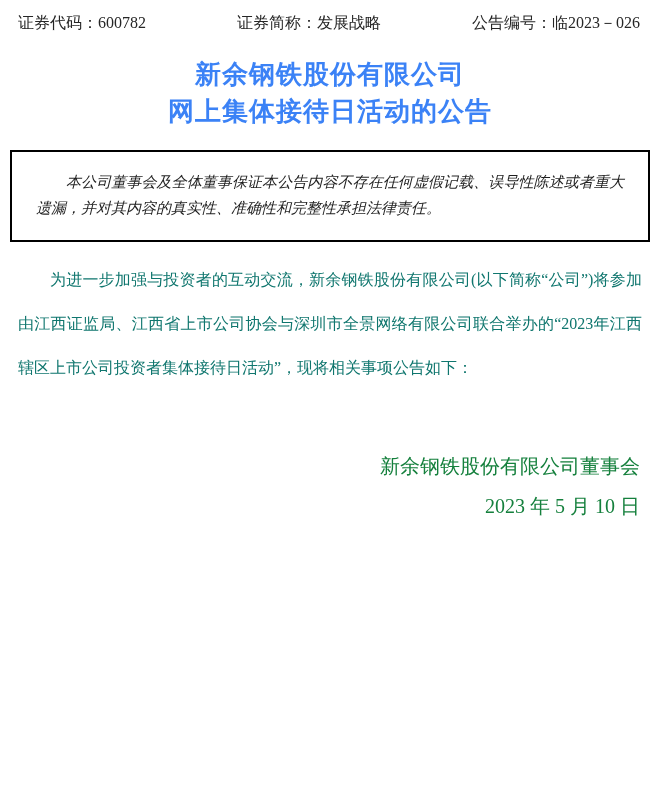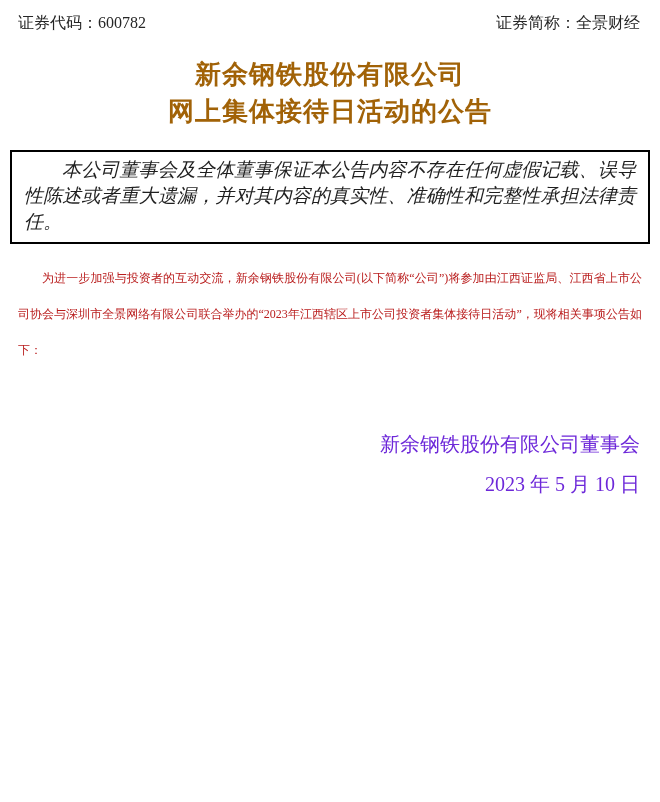--- a/index.html
+++ b/index.html
@@ -19,67 +19,68 @@
     justify-content: space-between;
     align-items: baseline;
     padding: 12px 20px 0 18px;
     font-size: 16px;
     line-height: 22px;
     white-space: nowrap;
   }
   .title {
     margin: 22px 0 0 0;
     text-align: center;
-    color: #a16207;
+    color: #3b82f6;
     font-family: "Liberation Sans", "DejaVu Sans", sans-serif;
     font-weight: bold;
     font-size: 26px;
     line-height: 37px;
     letter-spacing: 1px;
   }
   .title .t-line { display: block; }
   .disclaimer-box {
     margin: 20px 10px 0 10px;
     border: 2px solid #000000;
     padding: 5px 12px 7px 12px;
   }
   .disclaimer {
-    margin: 0;
+    margin: 12px;
     font-style: italic;
-    font-size: 19px;
+    font-size: 15px;
     line-height: 26px;
     text-indent: 2em;
     text-align: justify;
     color: #1f1f1f;
   }
   .body-text {
     margin: 16px 18px 0 18px;
-    font-size: 12px;
-    line-height: 36px;
+    font-size: 16px;
+    line-height: 44px;
     text-align: justify;
-    color: #b91c1c;
+    color: #0f766e;
   }
   .body-text p { margin: 0; text-indent: 2em; }
   .signature {
     margin: 56px 20px 0 0;
     text-align: right;
     font-size: 20px;
     line-height: 40px;
-    color: #6d28d9;
+    color: #15803d;
   }
   .signature p { margin: 0; }
 </style>
 </head>
 <body>
 
 <div class="page">
 
   <div class="doc-header">
     <span>证券代码：600782</span>
-    <span>证券简称：全景财经</span>
+    <span>证券简称：发展战略</span>
+    <span>公告编号：临2023－026</span>
   </div>
 
   <h1 class="title">
     <span class="t-line">新余钢铁股份有限公司</span>
     <span class="t-line">网上集体接待日活动的公告</span>
   </h1>
 
   <div class="disclaimer-box">
     <p class="disclaimer">本公司董事会及全体董事保证本公告内容不存在任何虚假记载、误导性陈述或者重大遗漏，并对其内容的真实性、准确性和完整性承担法律责任。</p>
   </div>

